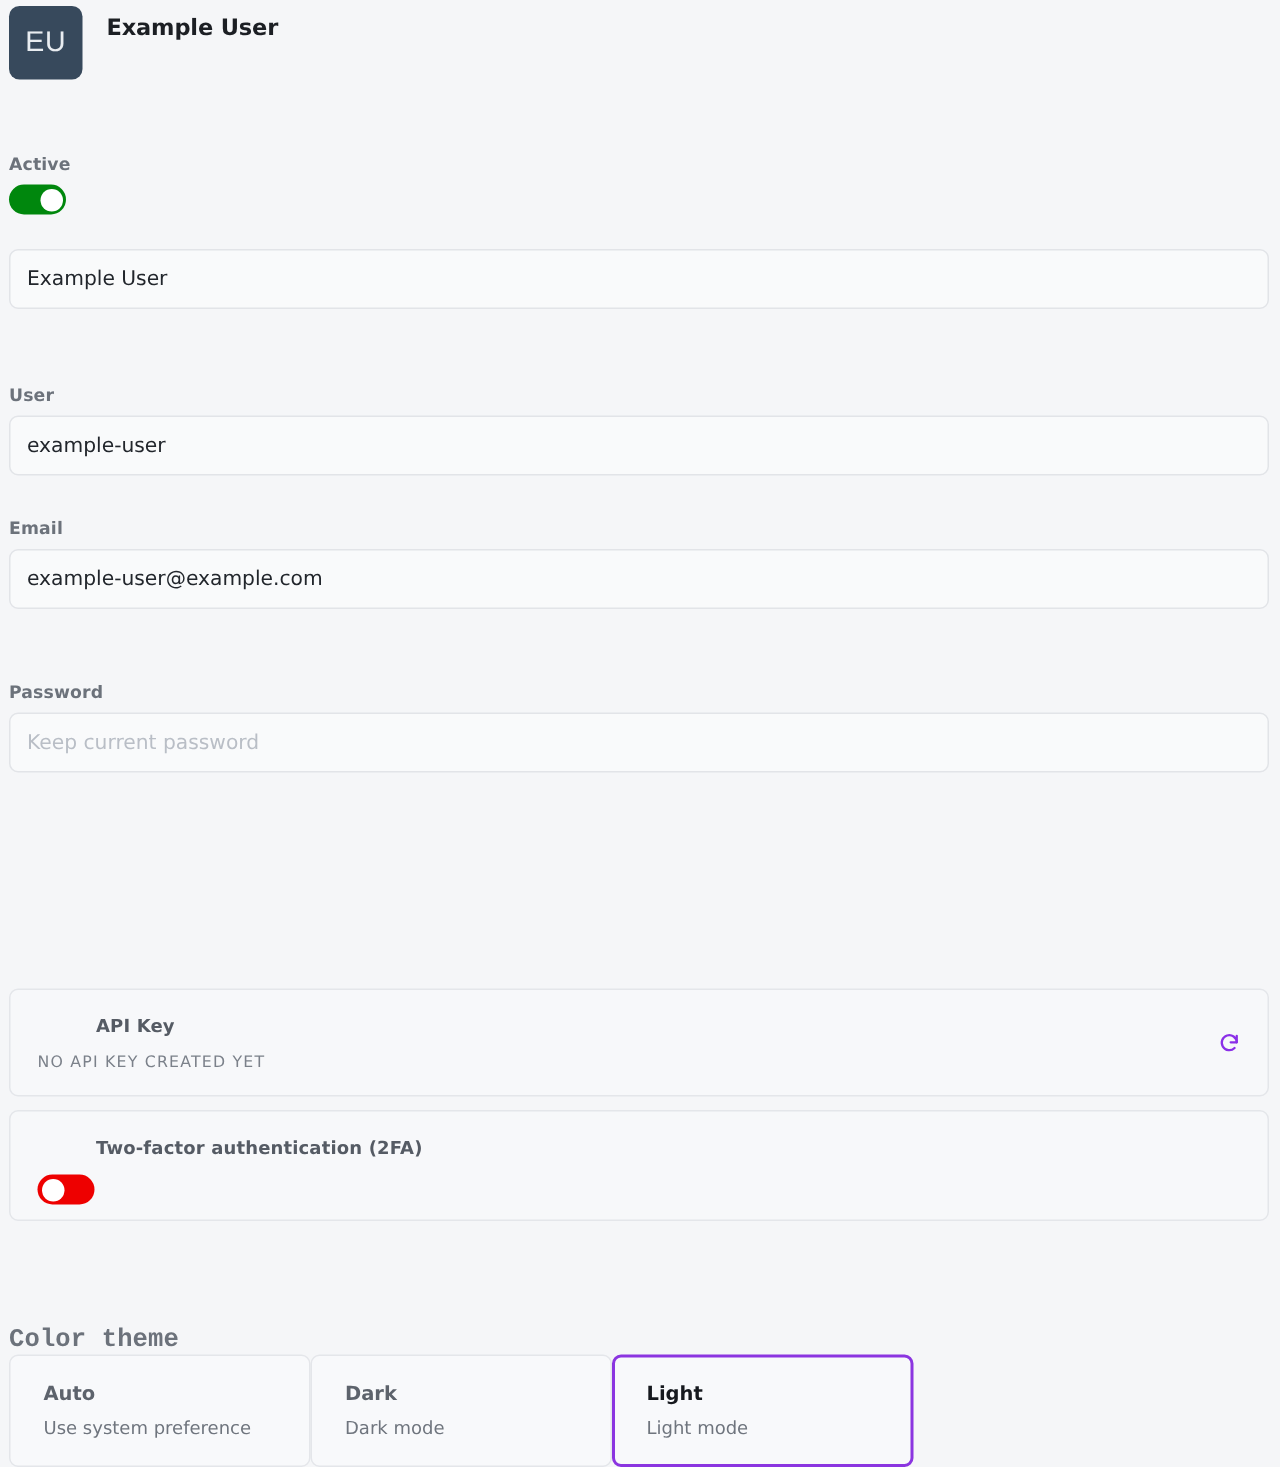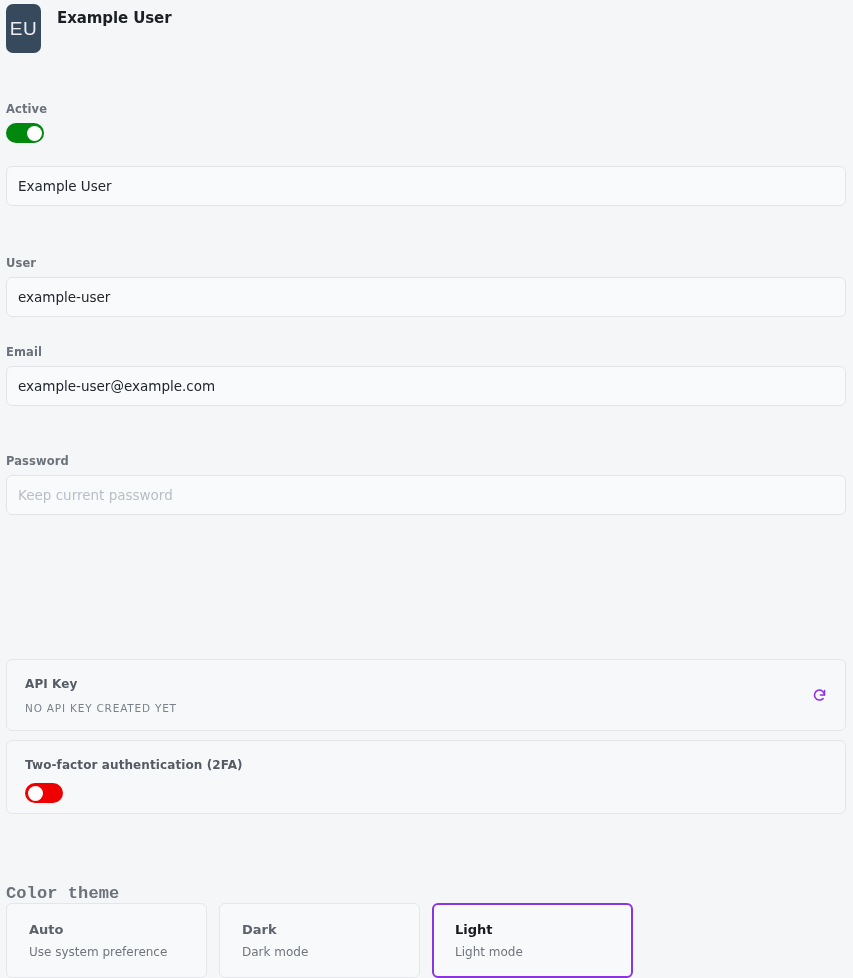--- a/index.html
+++ b/index.html
@@ -19,21 +19,21 @@
 
   
   .header {
     position: absolute;
     left: 6px; top: 4px;
     display: flex;
     align-items: flex-start;
     gap: 16px;
   }
   .avatar {
-    width: 35px; height: 49px;
+    width: 49px; height: 49px;
     border-radius: 7px;
     background: #37495c;
     color: #e9edf1;
     display: flex; align-items: center; justify-content: center;
     font-size: 19px;
     letter-spacing: 0.5px;
     font-family: "Liberation Sans", sans-serif;
     flex: none;
   }
   .header-text { padding-top: 5px; }
@@ -105,20 +105,21 @@
     left: 6px; width: 840px;
     border: 1px solid #e4e6ea;
     border-radius: 6px;
     background: #f7f8fa;
   }
   .card-title {
     font-size: 12px;
     font-weight: bold;
     color: #555b64;
     letter-spacing: 0.1px;
+    margin-left: 39px;
   }
   .api-empty {
     font-size: 10.5px;
     color: #7b818a;
     letter-spacing: 0.8px;
     text-transform: uppercase;
   }
   .refresh-btn {
     position: absolute;
     right: 16px;
@@ -138,21 +139,20 @@
     font-weight: bold;
     color: #6c727b;
     letter-spacing: 0.1px;
     font-family: Liberation Mono, monospace;
   }
   .theme-row {
     position: absolute;
     left: 6px; top: 903px;
     width: 840px;
     display: flex;
-    gap: 12px;
   }
   .theme-card {
     width: 201px;
     height: 75px;
     border: 1px solid #e4e6ea;
     border-radius: 6px;
     background: #f8f9fb;
     padding: 18px 0 0 22px;
     cursor: pointer;
   }

